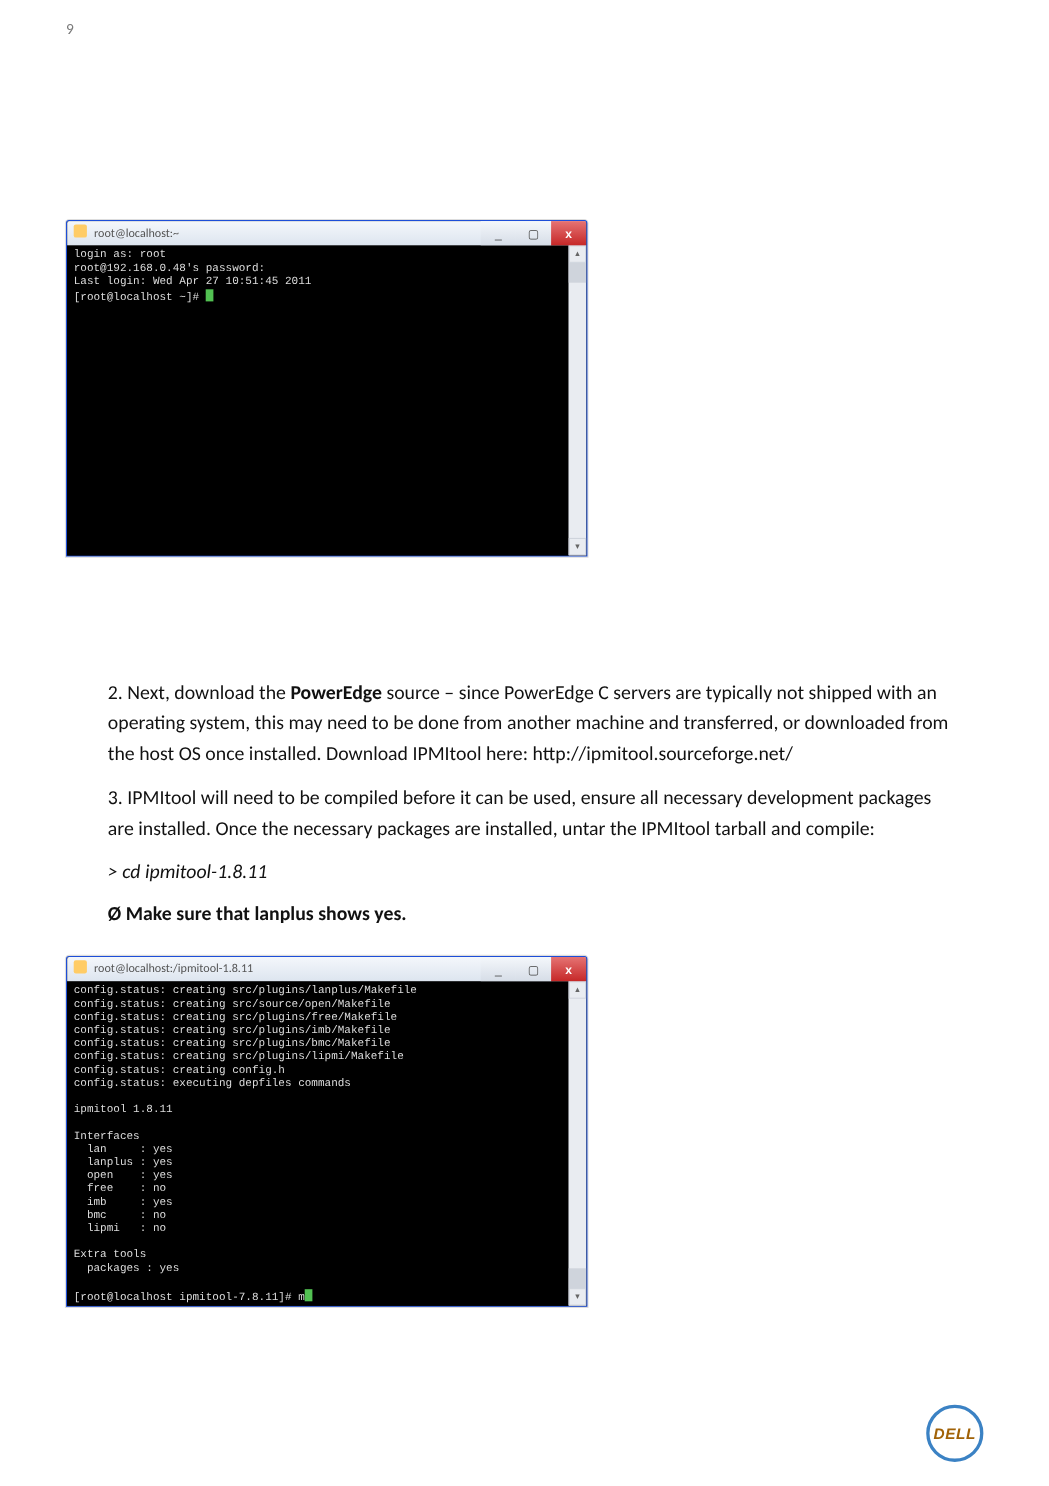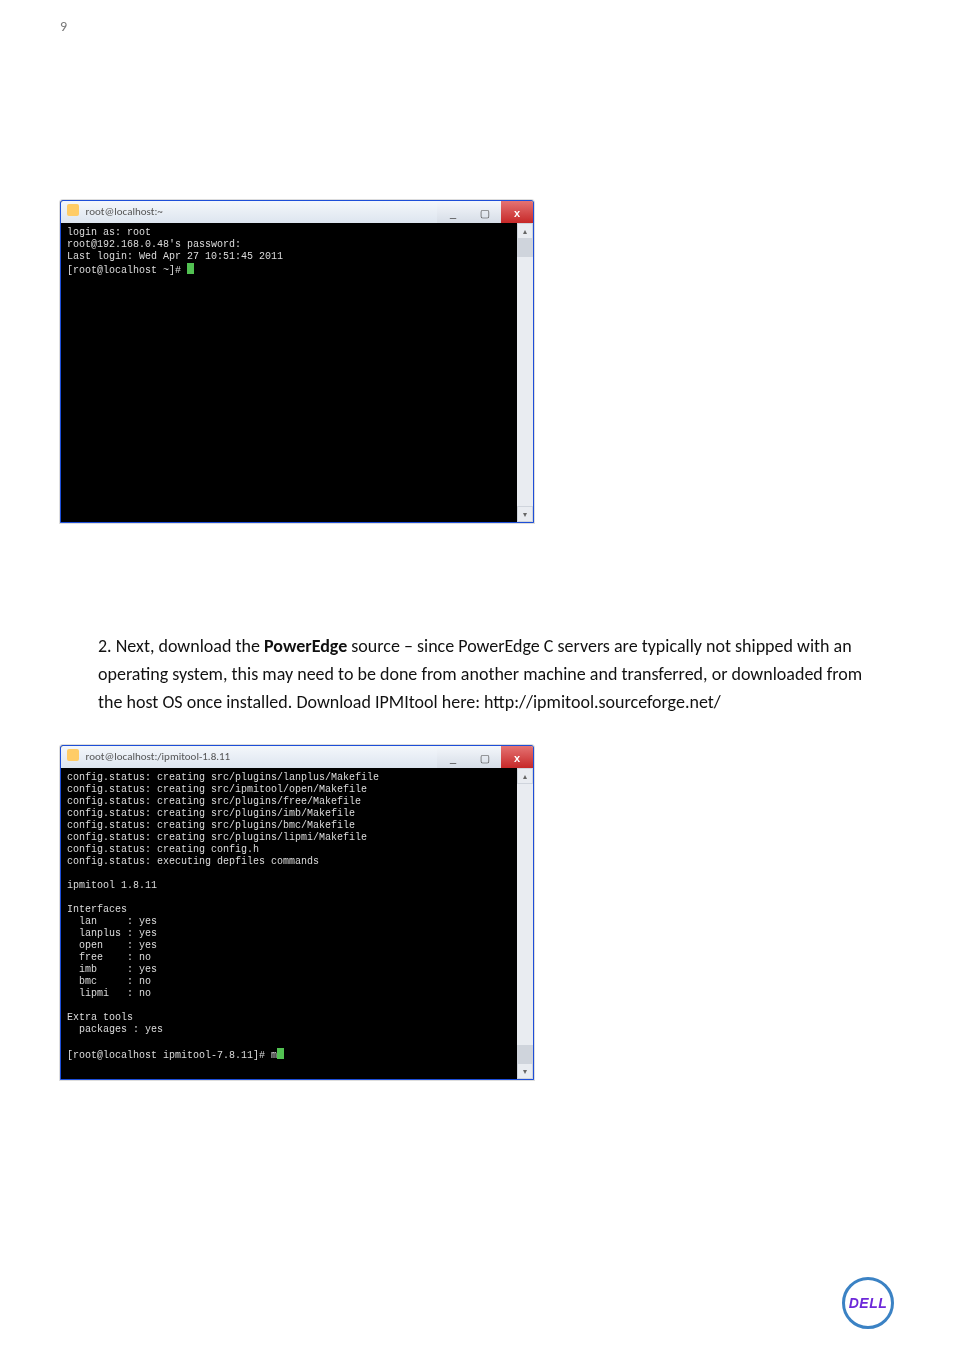--- a/index.html
+++ b/index.html
@@ -12,30 +12,30 @@
   .i{font-style:italic}
   .ref{font-size:18px;margin-left:38px;margin-top:6px}
   
   .win{width:472px;border:1px solid #1d4ed8;border-radius:3px 3px 0 0;overflow:hidden;box-shadow:0 0 0 1px #ddd;background:#000}
   .win .ttl{height:22px;line-height:22px;padding:0 6px;background:linear-gradient(#f4f7fb,#dde5ef);color:#555;font-size:11px;position:relative}
   .win .ttl .ico{display:inline-block;width:12px;height:12px;border-radius:2px;background:#ffcc66;margin-right:4px;vertical-align:-1px}
   .win .ctrls{position:absolute;right:0;top:0;height:22px;display:flex}
   .win .ctrls button{border:none;width:32px;height:22px;font-size:11px;line-height:22px;cursor:pointer;background:linear-gradient(#f4f7fb,#d6dde7);color:#444}
   .win .ctrls button.close{background:linear-gradient(#e57373,#c62828);color:#fff;font-weight:700}
   .win .body{display:flex;background:#000}
-  .term{flex:1;background:#000;padding:4px 6px 17px 6px;min-height:278px;font-family:"Lucida Console","Courier New",monospace;font-size:10px;line-height:12px;color:#dcdcdc;white-space:pre}
+  .term{flex:1;background:#000;padding:4px 6px 0 6px;min-height:278px;font-family:"Lucida Console","Courier New",monospace;font-size:10px;line-height:12px;color:#dcdcdc;white-space:pre}
   .term.short{min-height:266px}
   .term .cursor{display:inline-block;width:7px;height:11px;background:#52c152;vertical-align:-1px}
   .sb{width:16px;background:#e9ecf1;display:flex;flex-direction:column}
   .sb .arw{height:16px;background:#e9ecf1;border:1px solid #cfd4dc;box-sizing:border-box;font-size:8px;line-height:14px;text-align:center;color:#666;cursor:pointer}
   .sb .track{flex:1;background:#e9ecf1}
   .sb .thumb{height:18px;width:100%;background:#cfd4dc}
   .sb.bot .track{display:flex;flex-direction:column;justify-content:flex-end}
   .dell{position:absolute;right:60px;bottom:22px;width:46px;height:46px;border:3px solid #3b82c4;border-radius:50%;display:flex;align-items:center;justify-content:center}
-  .dell span{color:#6d28d9;font-weight:800;font-size:14px;letter-spacing:0.5px;font-style:italic;font-family:Arial,Helvetica,sans-serif}
+  .dell span{color:#a16207;font-weight:800;font-size:14px;letter-spacing:0.5px;font-style:italic;font-family:Arial,Helvetica,sans-serif}
 </style>
 </head>
 <body>
 
 <div class="page">
   <div class="page-no">9</div>
 
   <div class="fig">
     <div class="win">
       <div class="ttl">
@@ -63,38 +63,46 @@
       </div>
     </div>
   </div>
 
   <div class="body-text">
     <p class="step">
       <span>2.</span>
       <span>Next, download the </span><span class="b">PowerEdge</span><span> source – since PowerEdge C servers are typically not shipped with an operating system, this may need to be done from another machine and transferred, or downloaded from the host OS once installed. Download IPMItool here: </span><span>http://ipmitool.sourceforge.net/</span>
     </p>
 
+    <p class="step">
+      <span>3.</span>
+      <span>IPMItool will need to be compiled before it can be used, ensure all necessary development packages are installed. Once the necessary packages are installed, untar the IPMItool tarball and compile:</span>
+    </p>
 
+    <p class="step i">&gt; cd ipmitool-1.8.11</p>
 
+    <p class="ref b">
+      <span>Ø</span><span> Make sure that lanplus shows yes.</span>
+    </p>
   </div>
 
   <div class="fig" style="margin-top:28px">
     <div class="win">
       <div class="ttl">
         <span class="ico"></span>
         <span>root@localhost:/ipmitool-1.8.11</span>
         <div class="ctrls">
           <button>_</button>
           <button>▢</button>
           <button class="close">x</button>
         </div>
       </div>
       <div class="body">
         <div class="term short" id="t2"><span>config.status: creating src/plugins/lanplus/Makefile</span>
-<span>config.status: creating src/ipmitool/open/Makefile</span>
+<span>config.status: creating src/source/open/Makefile</span>
 <span>config.status: creating src/plugins/free/Makefile</span>
 <span>config.status: creating src/plugins/imb/Makefile</span>
 <span>config.status: creating src/plugins/bmc/Makefile</span>
 <span>config.status: creating src/plugins/lipmi/Makefile</span>
 <span>config.status: creating config.h</span>
 <span>config.status: executing depfiles commands</span>
 <span></span>
 <span>ipmitool 1.8.11</span>
 <span></span>
 <span>Interfaces</span>

